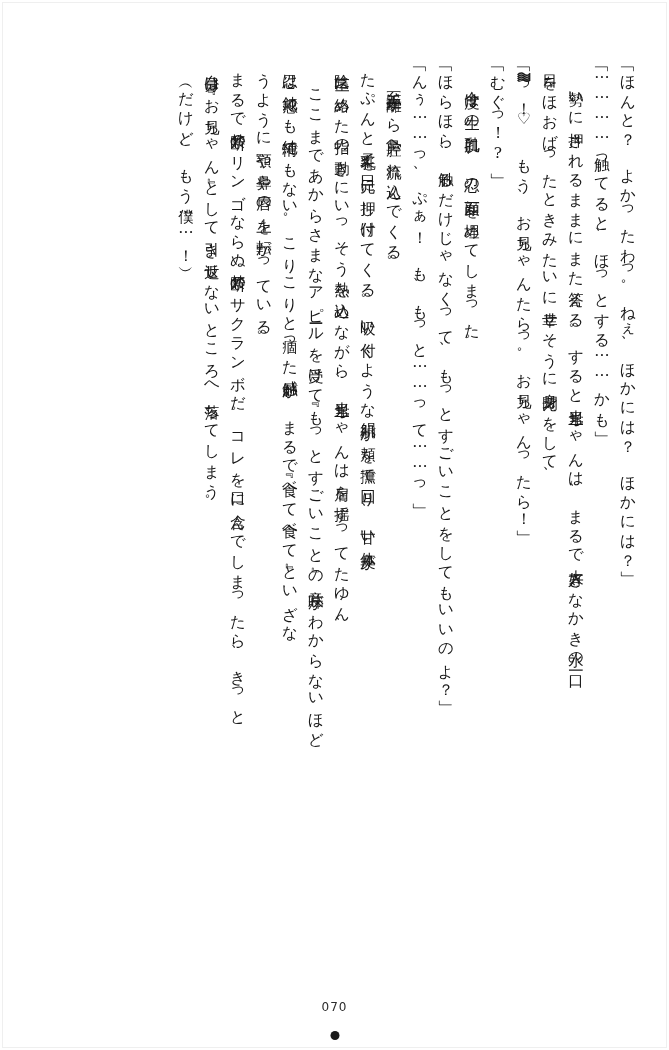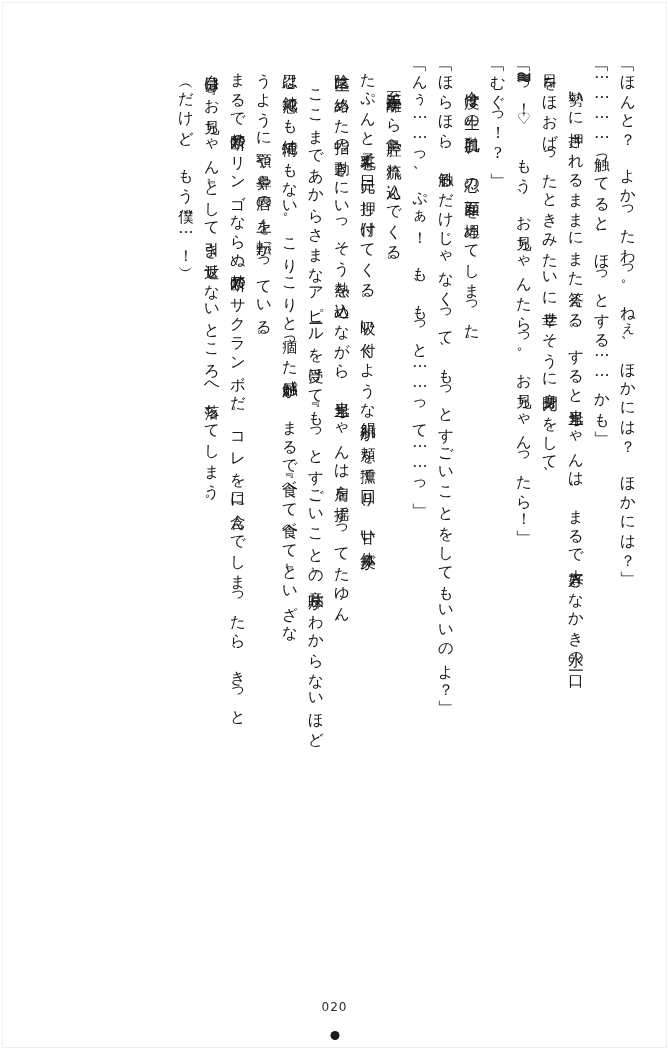--- a/index.html
+++ b/index.html
@@ -98,16 +98,16 @@
       <div class="line ind0">たぷんと柔乳を口元に押し付けてくる。吸い付くような絹肌が頬を撫で回り、甘い体臭が</div>
       <div class="line ind0">陰茎に絡めた指の動きにいっそう熱を込めながら、光里ちゃんは肩を揺すってたゆん、</div>
       <div class="line ind1">ここまであからさまなアピールを受けて『もっとすごいこと』の意味がわからないほど</div>
       <div class="line ind0">忍は鈍感でも純情でもない。こりこりと痼った感触が、まるで『食べて食べて』といざな</div>
       <div class="line ind0">うように顎や鼻や唇の上を転がっている。</div>
       <div class="line ind0">まるで禁断のリンゴならぬ禁断のサクランボだ。コレを口に含んでしまったら、きっと</div>
       <div class="line ind0">自分は『お兄ちゃん』として引き返せないところへ落ちてしまう。</div>
       <div class="line ind1">（だけど、もう僕……！）</div>
     </div>
 
-  <div class="page-number">020</div>
+  <div class="page-number">070</div>
   <div class="bottom-mark"></div>
 
 </div>
 
 </body></html>

